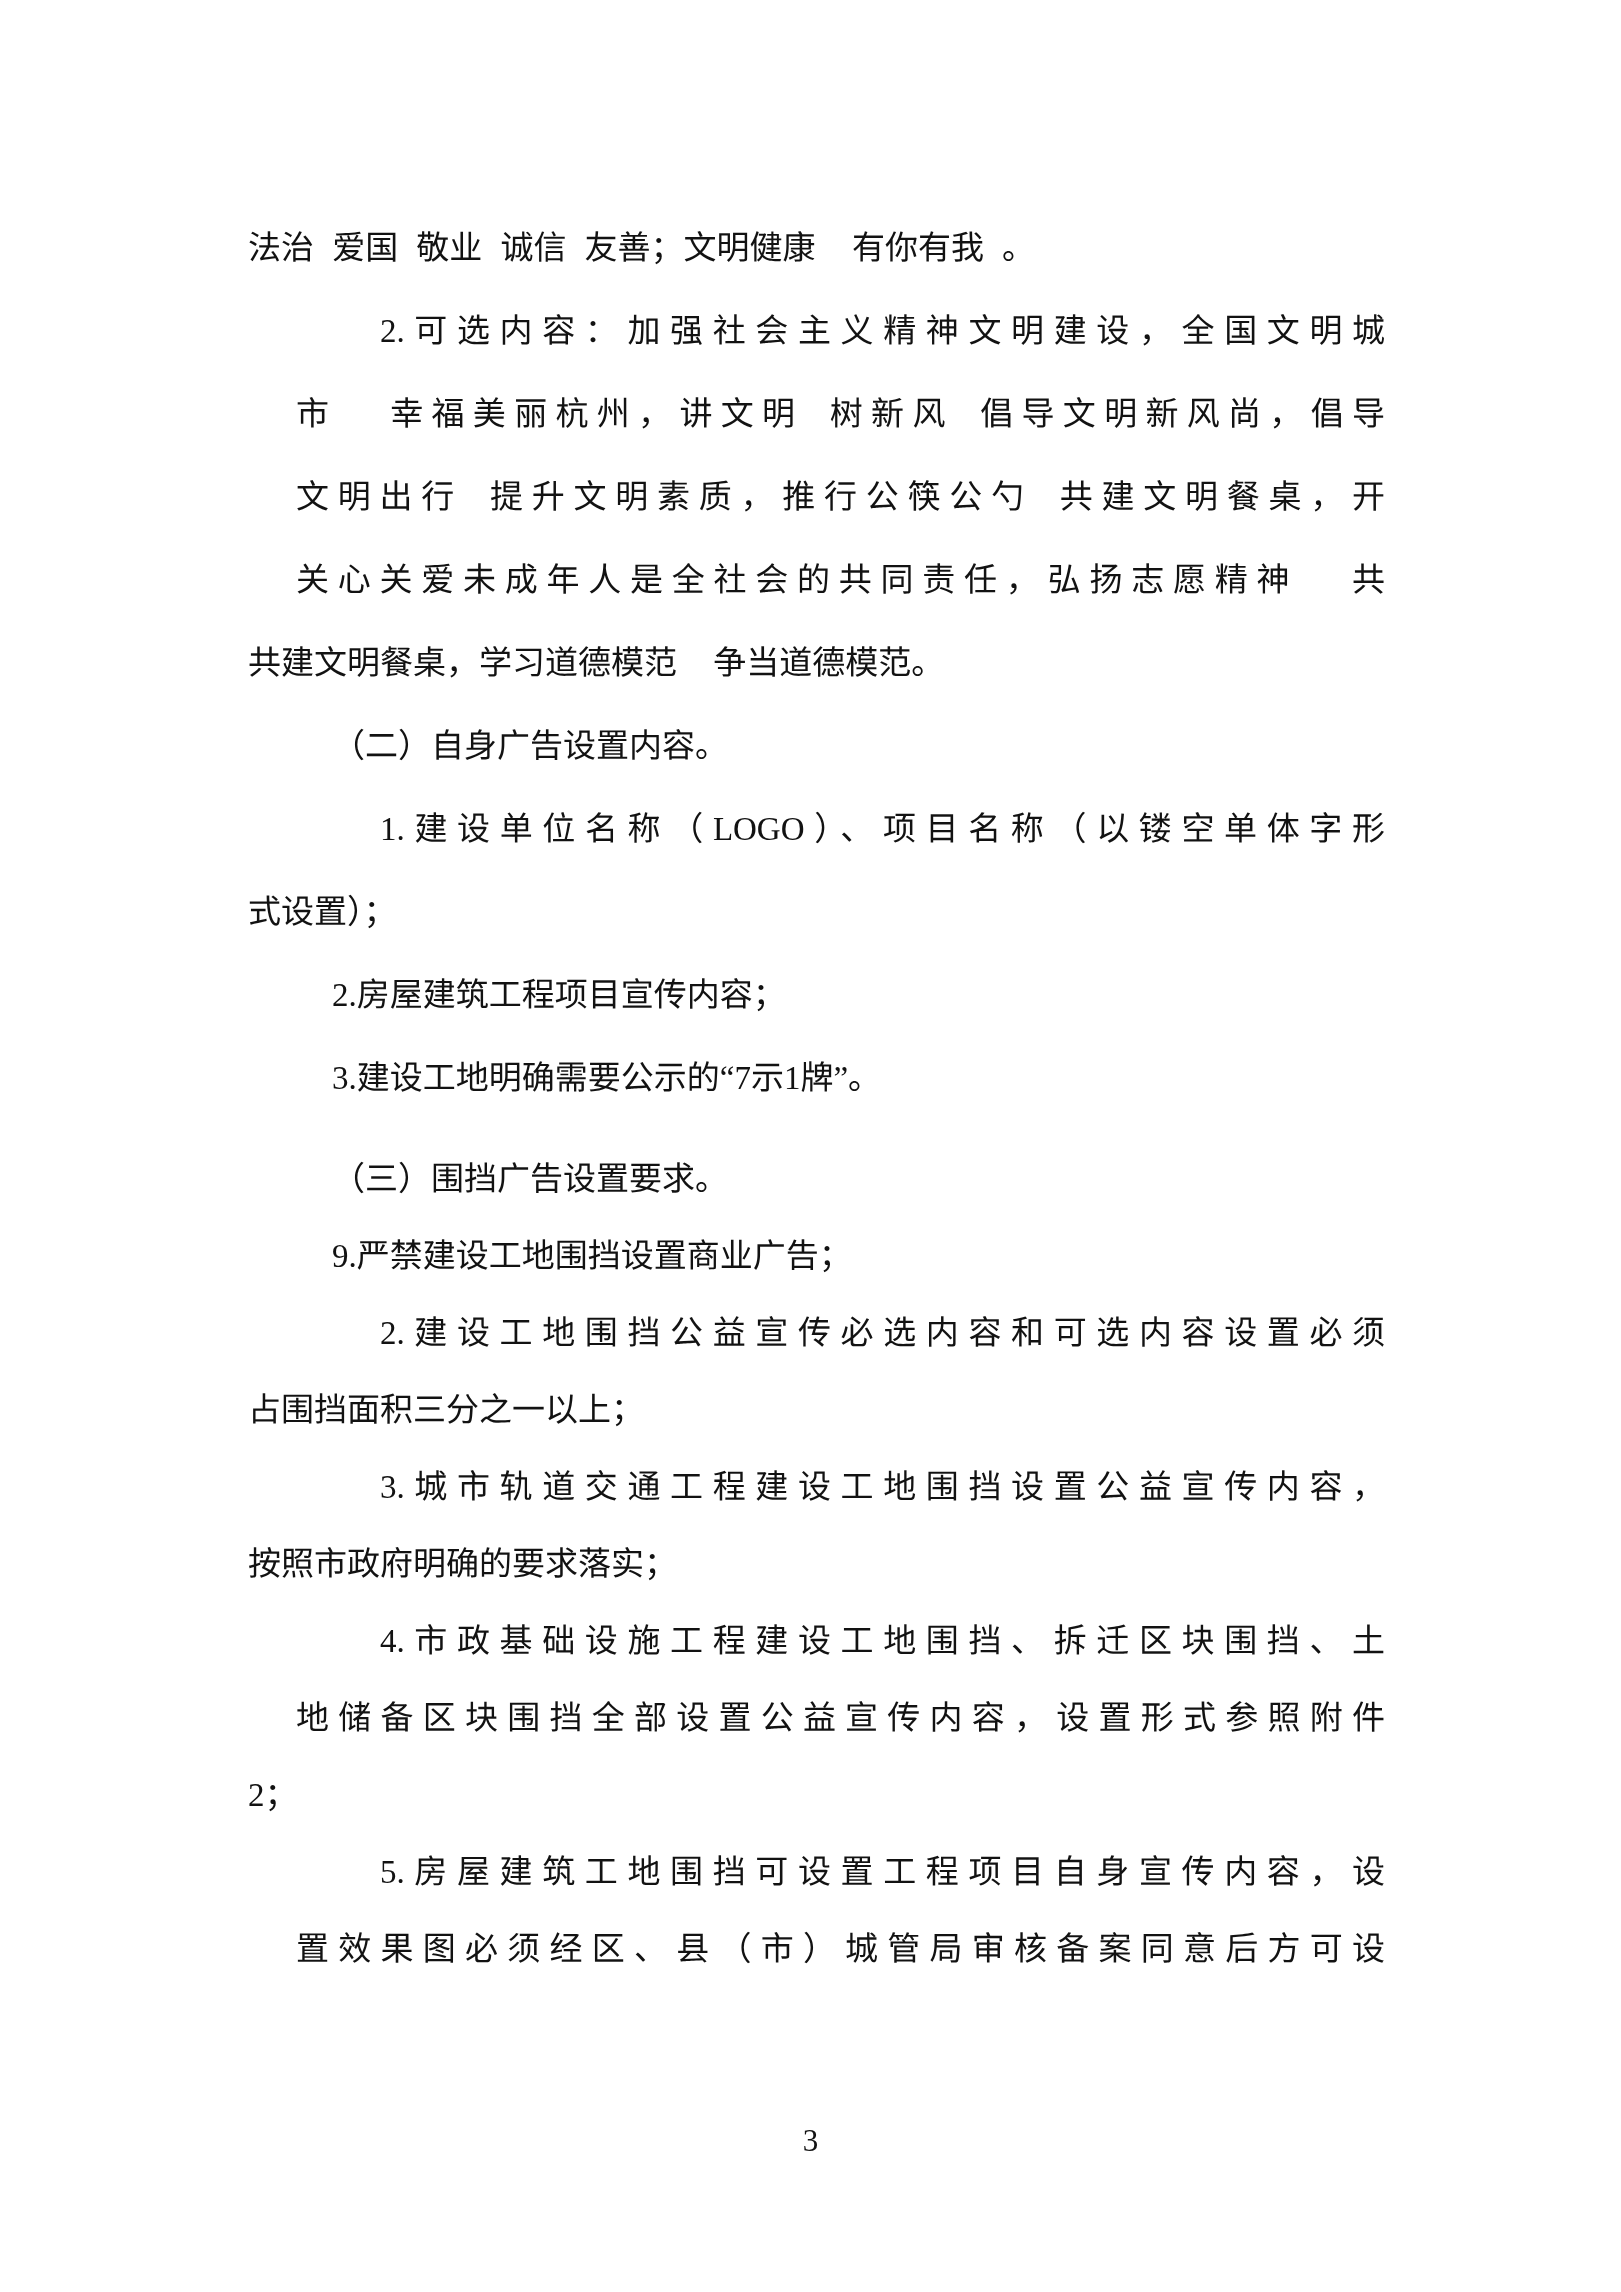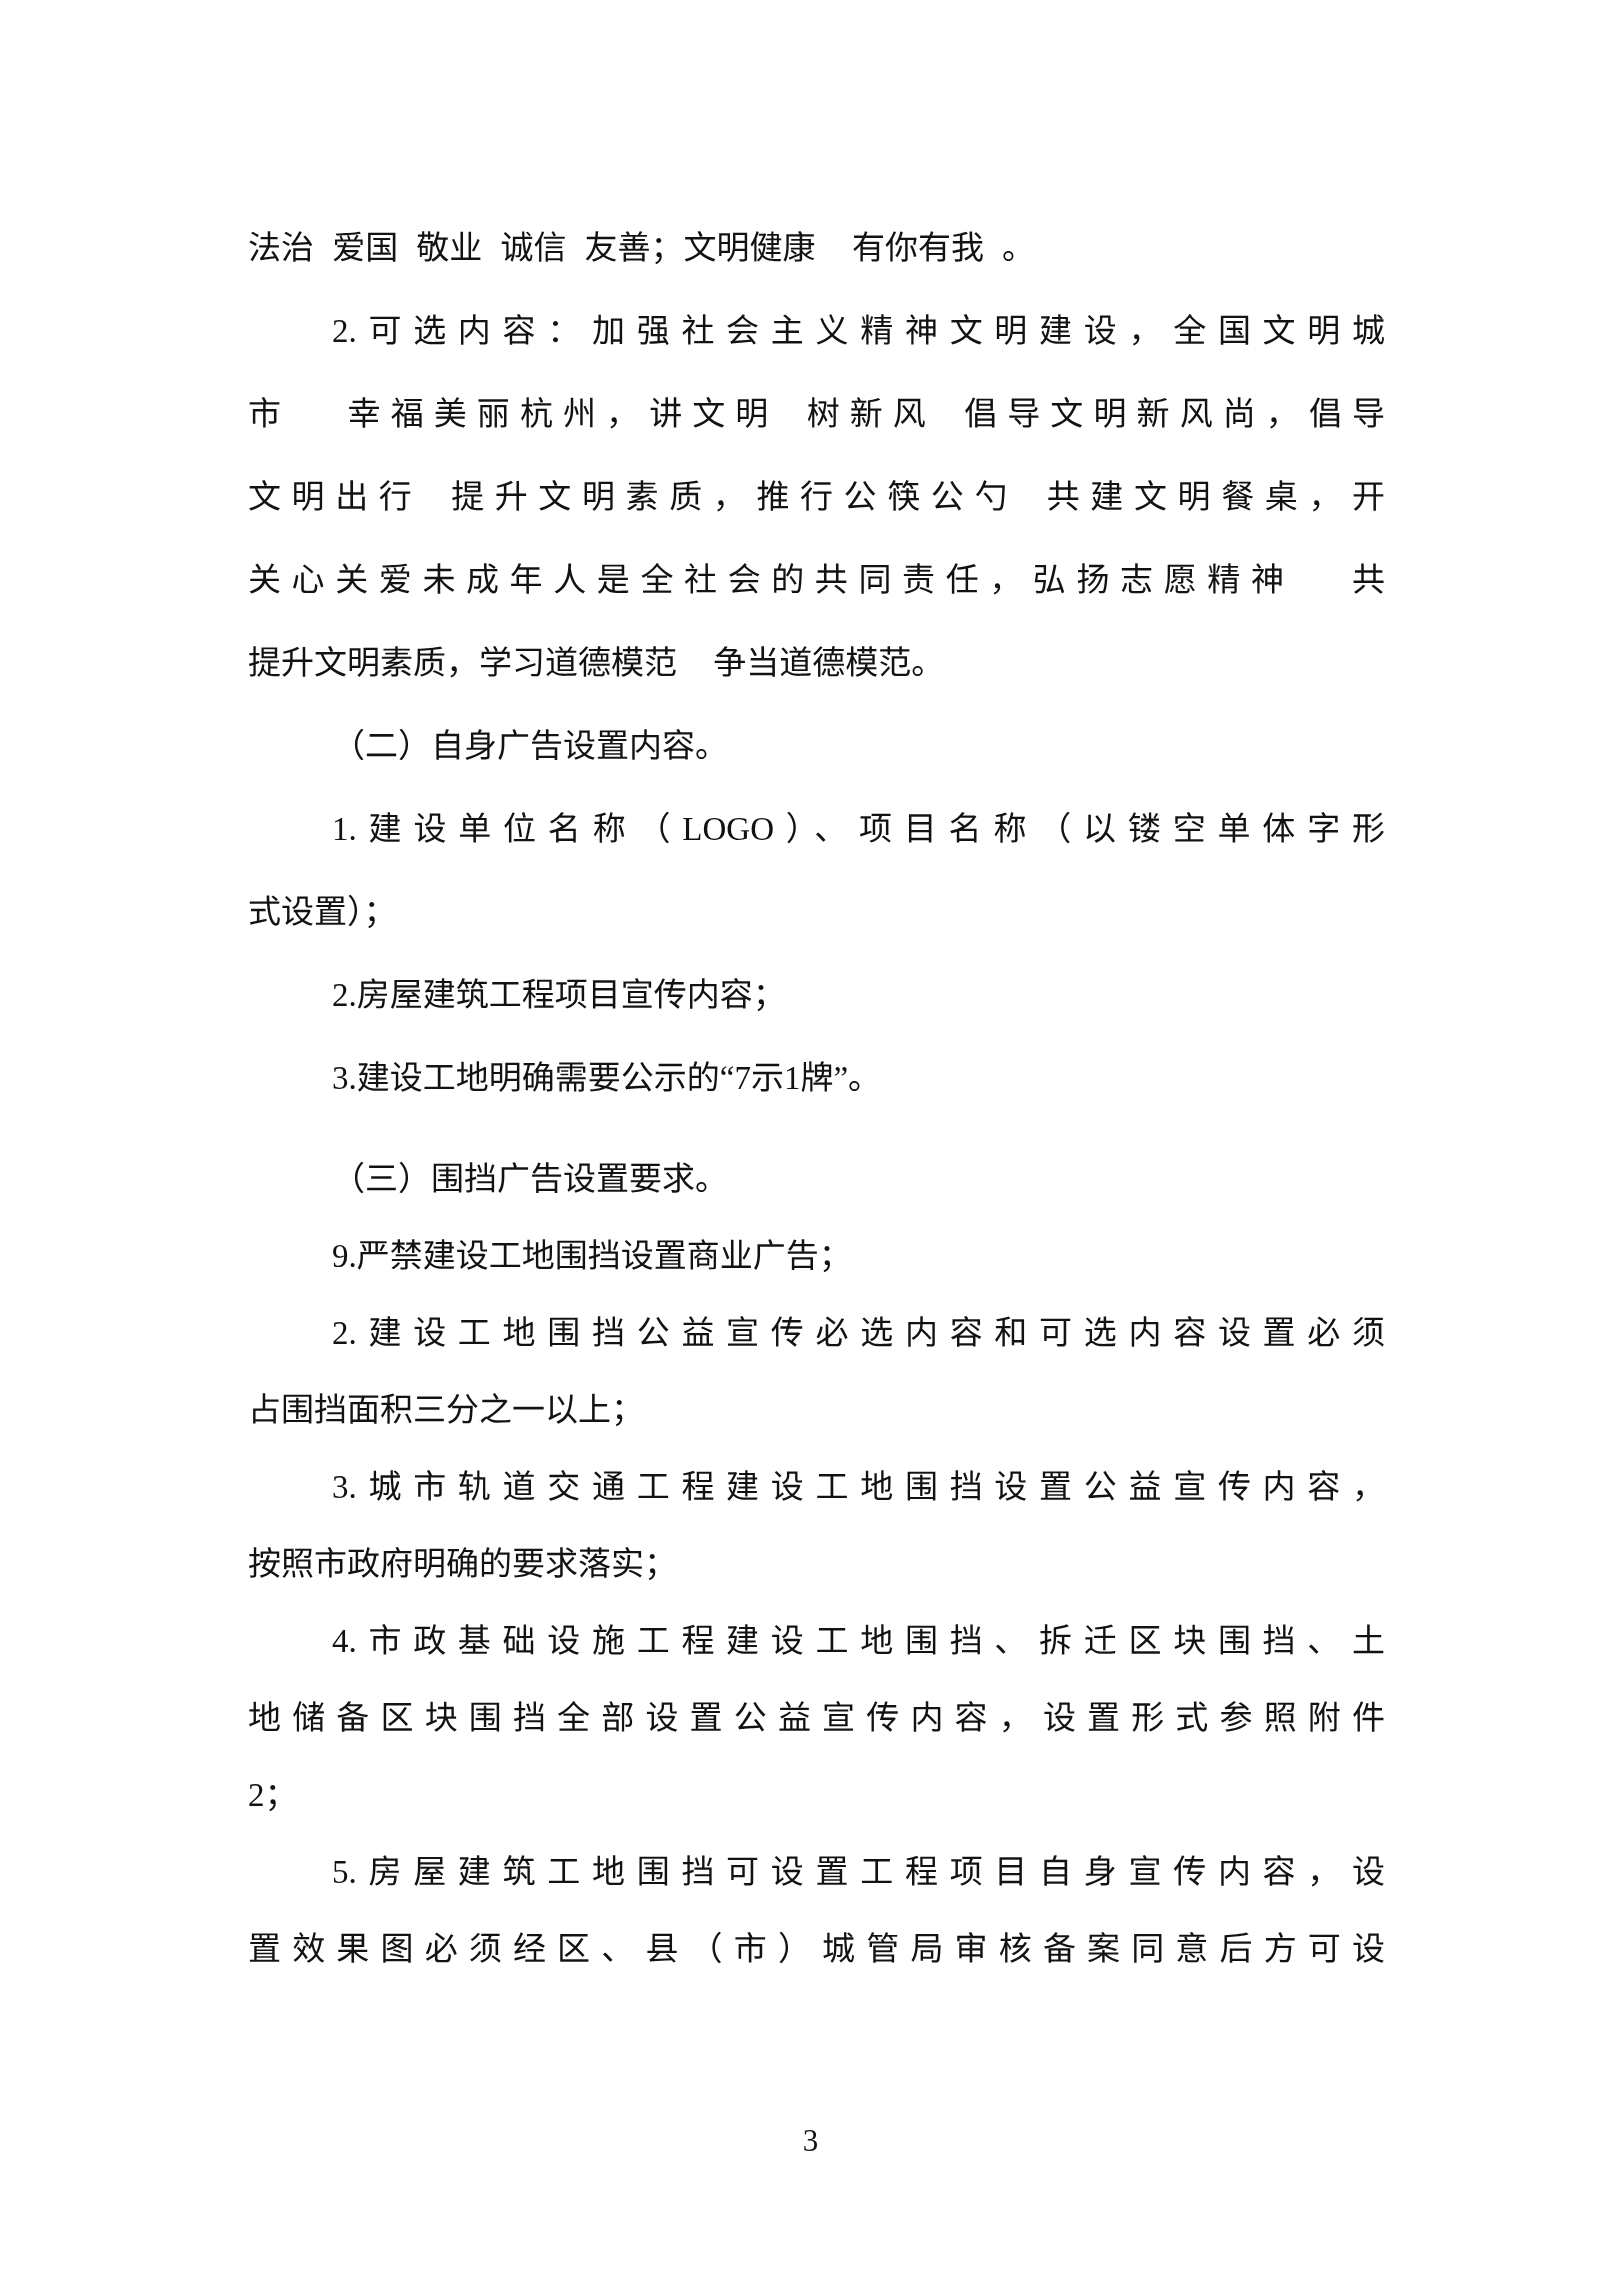--- a/index.html
+++ b/index.html
@@ -29,20 +29,21 @@
     white-space: pre-wrap;
     overflow: visible;
   }
   #block-a .line { line-height: 83px; }
   #block-b { margin-top: 20.6px; }
   #block-b .line { line-height: 77px; }
   .line.indent { text-indent: 84px; }
   .line.fill {
     text-align: justify;
     text-align-last: justify;
+    margin-left: 48px;
   }
   .footer {
     position: absolute;
     top: 2123px;
     left: 0;
     width: 100%;
     text-align: center;
     font-size: 31px;
     line-height: 35px;
     color: #121212;
@@ -52,21 +53,21 @@
 <body>
 
 <div class="page">
   <div class="text-block">
     <div id="block-a">
         <div class="line">法治 爱国 敬业 诚信 友善；文明健康  有你有我 。</div>
         <div class="line indent fill">2.可选内容：加强社会主义精神文明建设，全国文明城</div>
         <div class="line fill">市  幸福美丽杭州，讲文明 树新风 倡导文明新风尚，倡导</div>
         <div class="line fill">文明出行 提升文明素质，推行公筷公勺 共建文明餐桌，开</div>
         <div class="line fill">关心关爱未成年人是全社会的共同责任，弘扬志愿精神  共</div>
-        <div class="line">提升文明素质，学习道德模范  争当道德模范。</div>
+        <div class="line">共建文明餐桌，学习道德模范  争当道德模范。</div>
         <div class="line indent">（二）自身广告设置内容。</div>
         <div class="line indent fill">1.建设单位名称（LOGO）、项目名称（以镂空单体字形</div>
         <div class="line">式设置）；</div>
         <div class="line indent">2.房屋建筑工程项目宣传内容；</div>
         <div class="line indent">3.建设工地明确需要公示的“7示1牌”。</div>
       </div>
     <div id="block-b">
         <div class="line indent">（三）围挡广告设置要求。</div>
         <div class="line indent">9.严禁建设工地围挡设置商业广告；</div>
         <div class="line indent fill">2.建设工地围挡公益宣传必选内容和可选内容设置必须</div>

